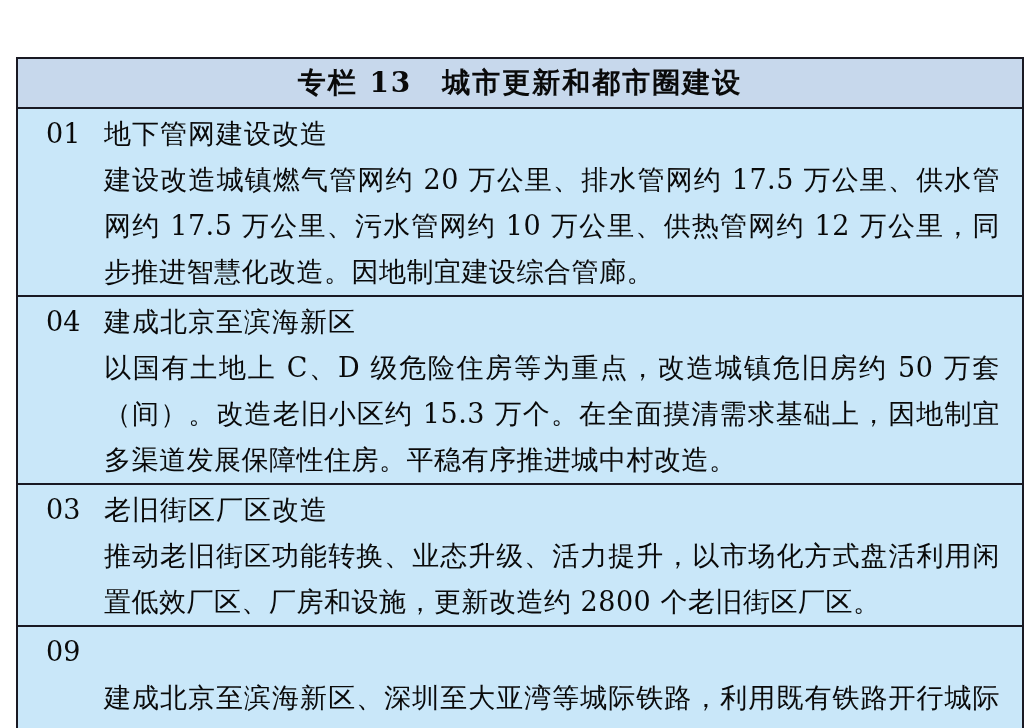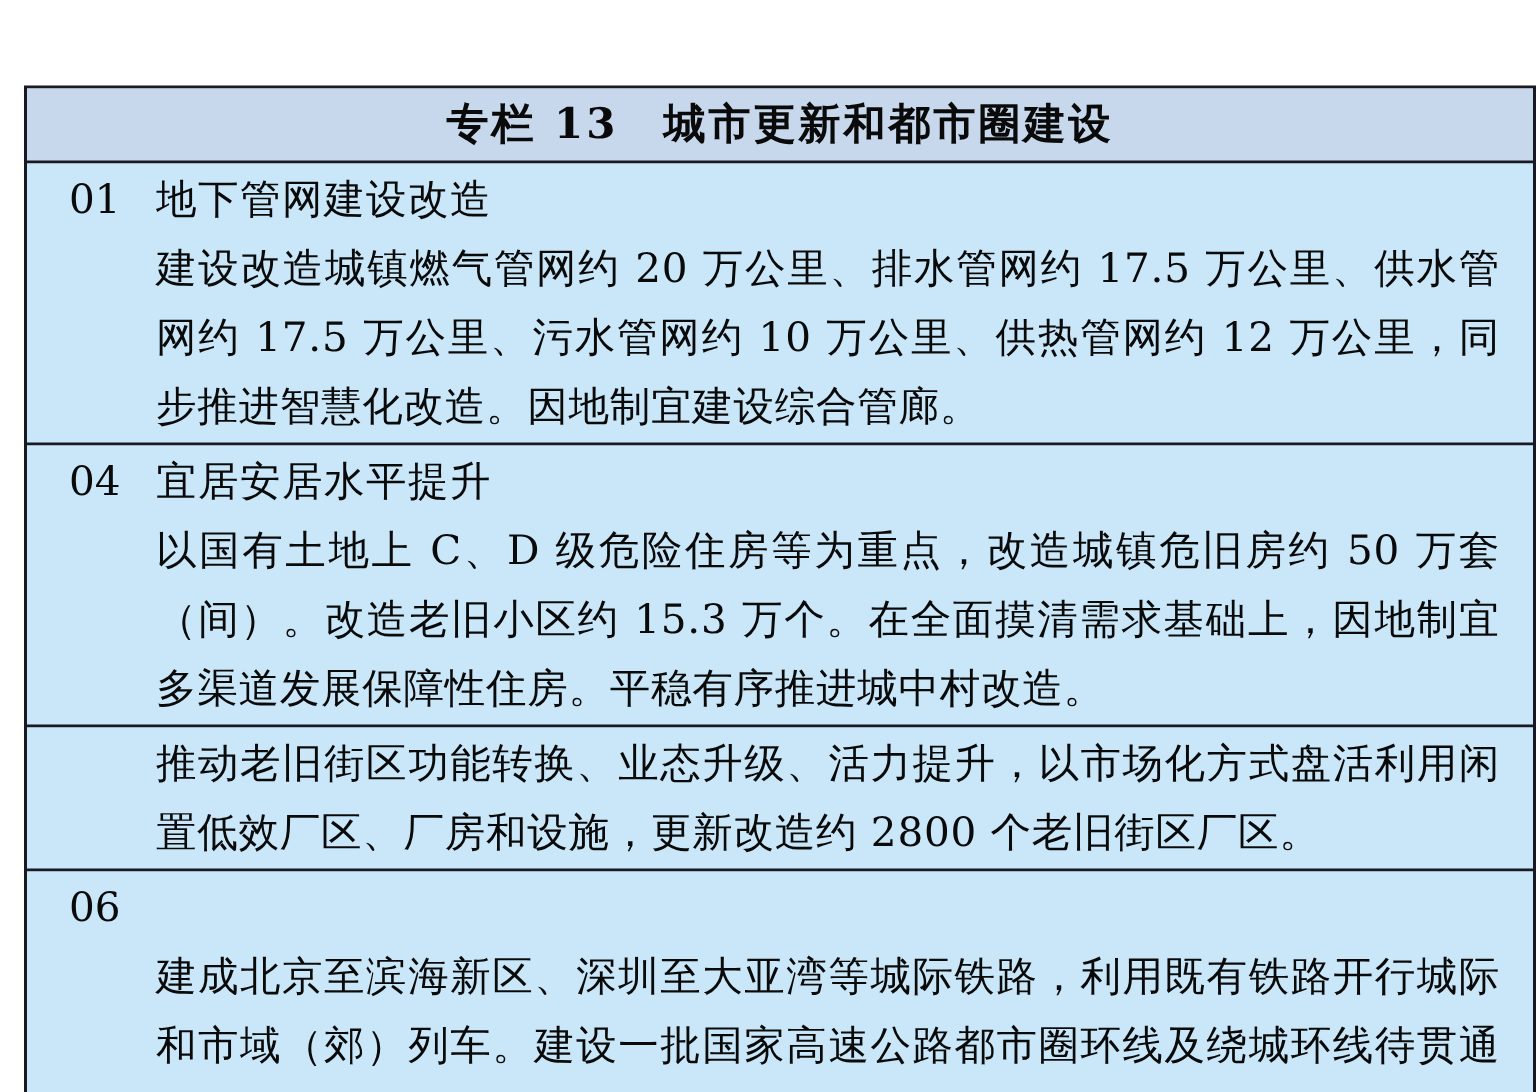--- a/index.html
+++ b/index.html
@@ -82,29 +82,33 @@
     <div class="row-heading">
       <span class="section-number">01</span>
       <span class="section-heading">地下管网建设改造</span>
     </div>
     <p class="section-body">建设改造城镇燃气管网约 20 万公里、排水管网约 17.5 万公里、供水管网约 17.5 万公里、污水管网约 10 万公里、供热管网约 12 万公里，同步推进智慧化改造。因地制宜建设综合管廊。</p>
   </section>
 
   <section class="section-row">
     <div class="row-heading">
       <span class="section-number">04</span>
-      <span class="section-heading">宜居安居水平提升</span>
+      <span class="section-heading">建成北京至滨海新区</span>
     </div>
     <p class="section-body">以国有土地上 C、D 级危险住房等为重点，改造城镇危旧房约 50 万套（间）。改造老旧小区约 15.3 万个。在全面摸清需求基础上，因地制宜多渠道发展保障性住房。平稳有序推进城中村改造。</p>
   </section>
 
   <section class="section-row">
+    <div class="row-heading">
+      <span class="section-number">03</span>
+      <span class="section-heading">老旧街区厂区改造</span>
+    </div>
     <p class="section-body">推动老旧街区功能转换、业态升级、活力提升，以市场化方式盘活利用闲置低效厂区、厂房和设施，更新改造约 2800 个老旧街区厂区。</p>
   </section>
 
   <section class="section-row">
     <div class="row-heading">
-      <span class="section-number">06</span>
+      <span class="section-number">09</span>
     </div>
     <p class="section-body">建成北京至滨海新区、深圳至大亚湾等城际铁路，利用既有铁路开行城际和市域（郊）列车。建设一批国家高速公路都市圈环线及绕城环线待贯通路段。</p>
   </section>
 
 </div>
 
 </body></html>

